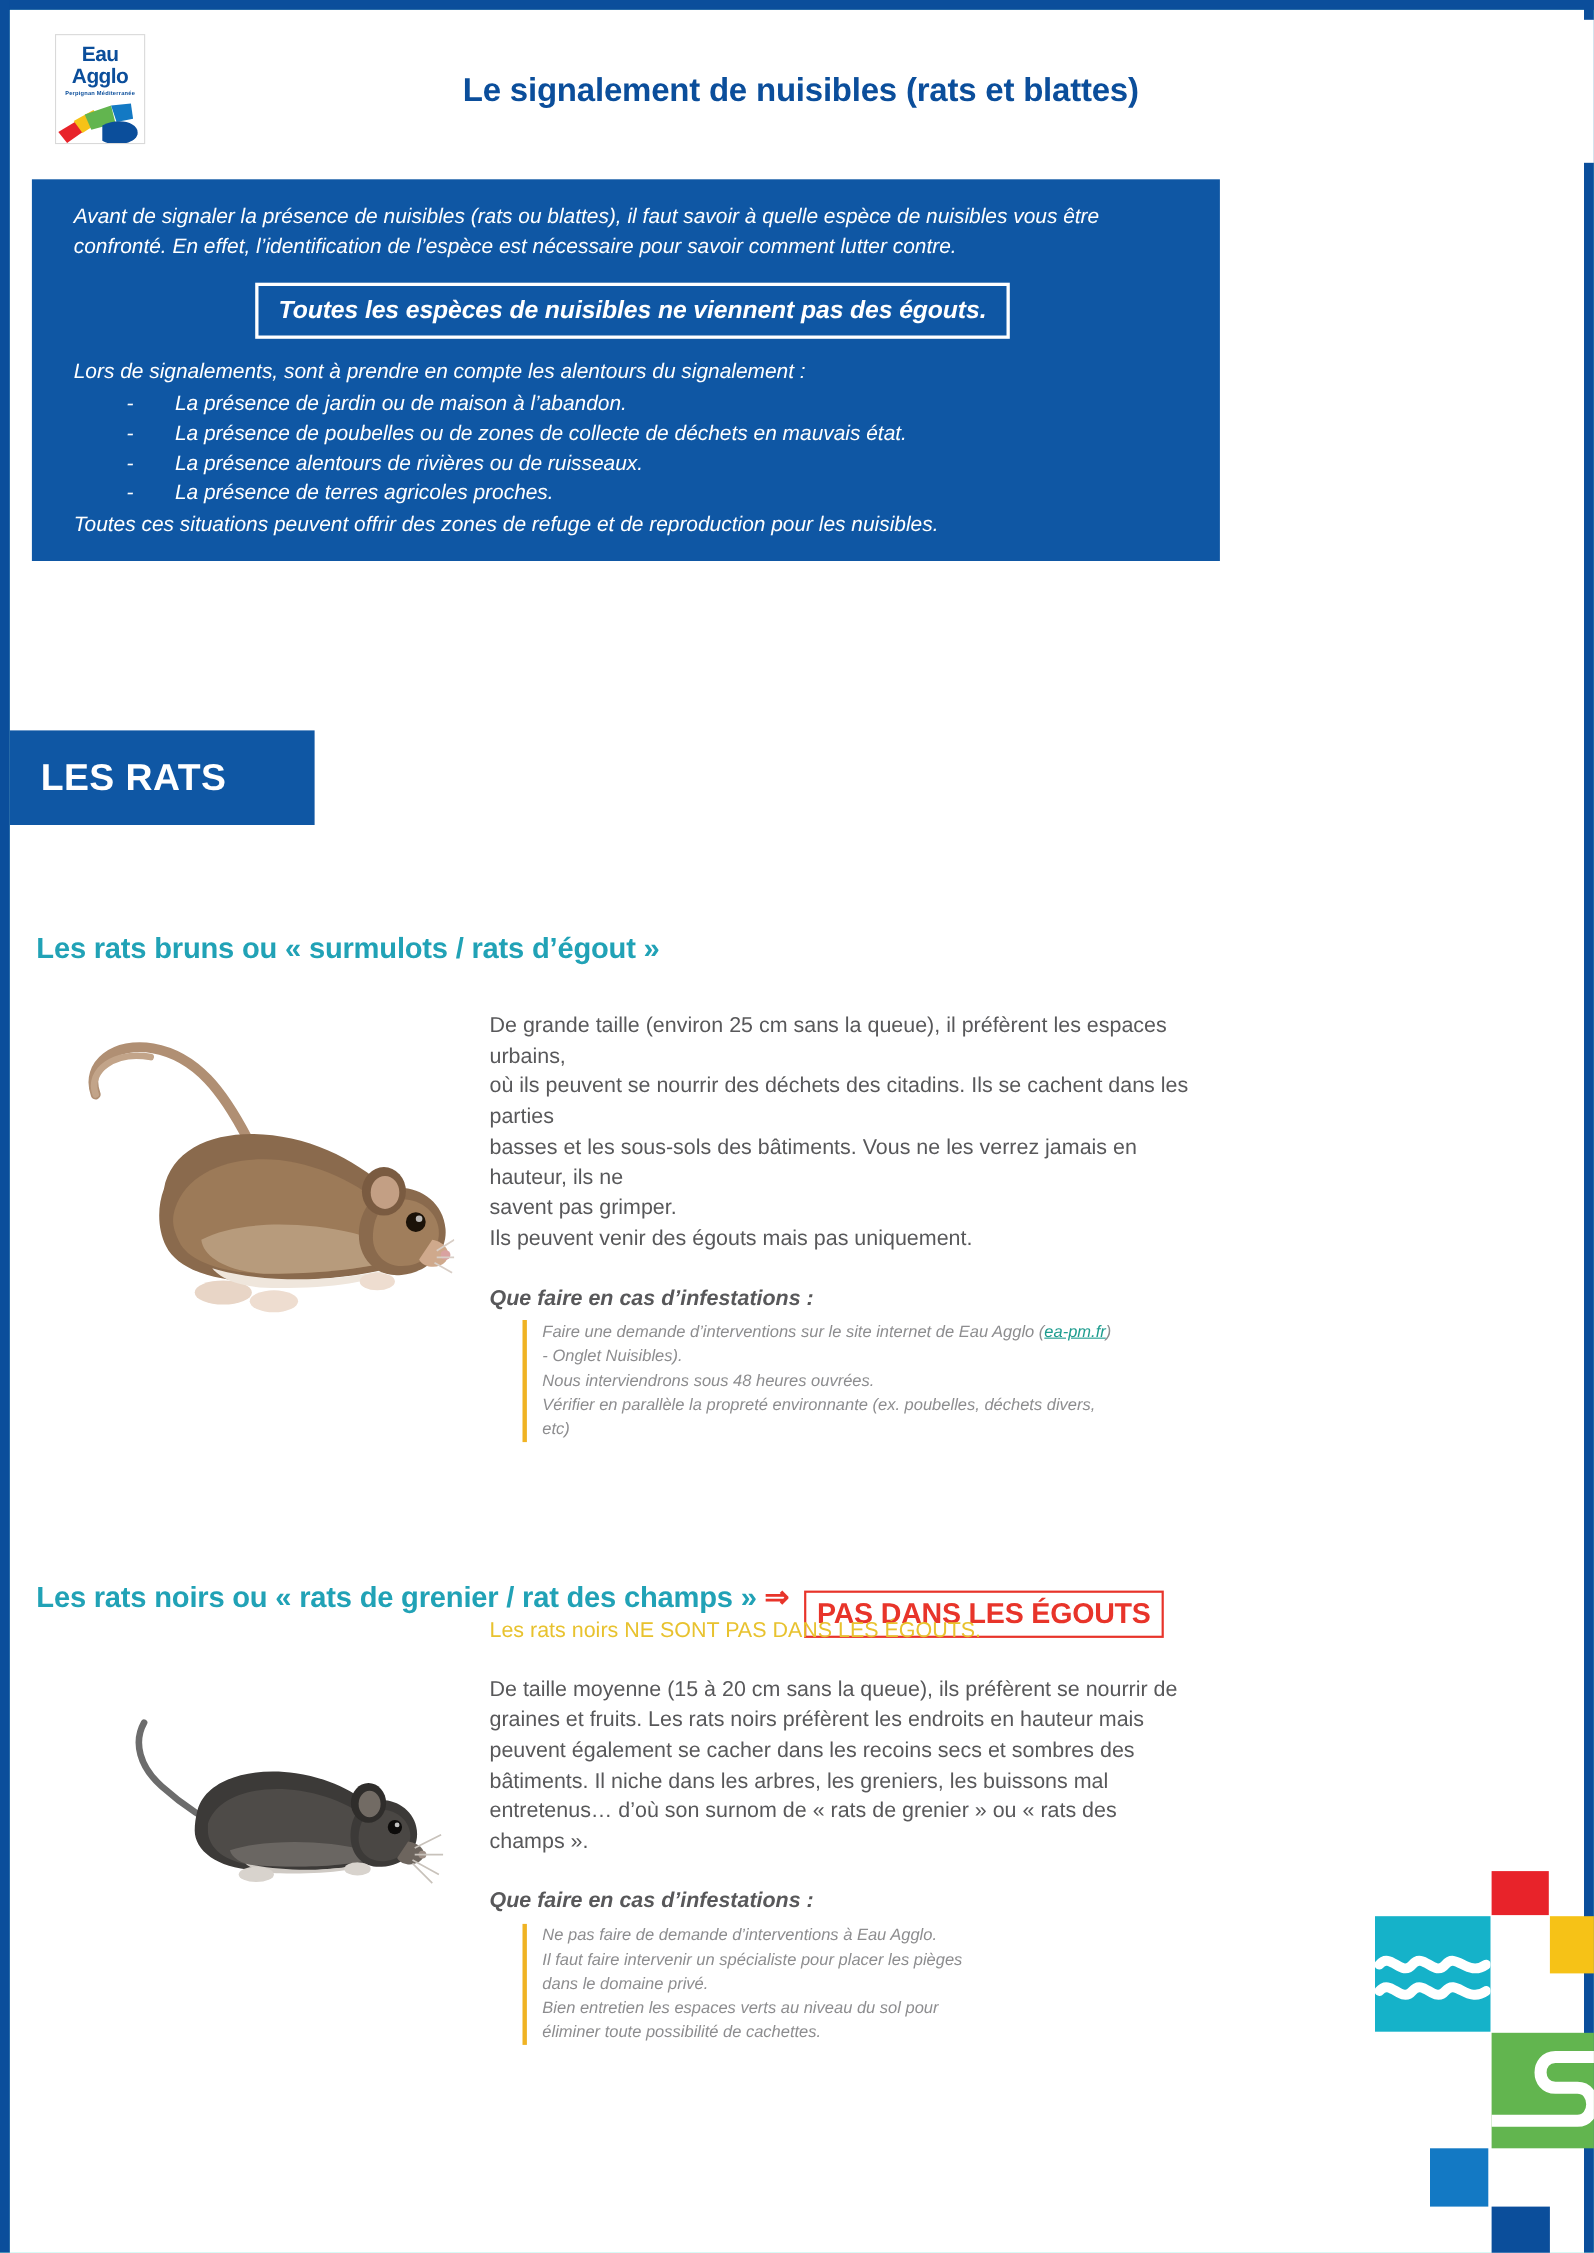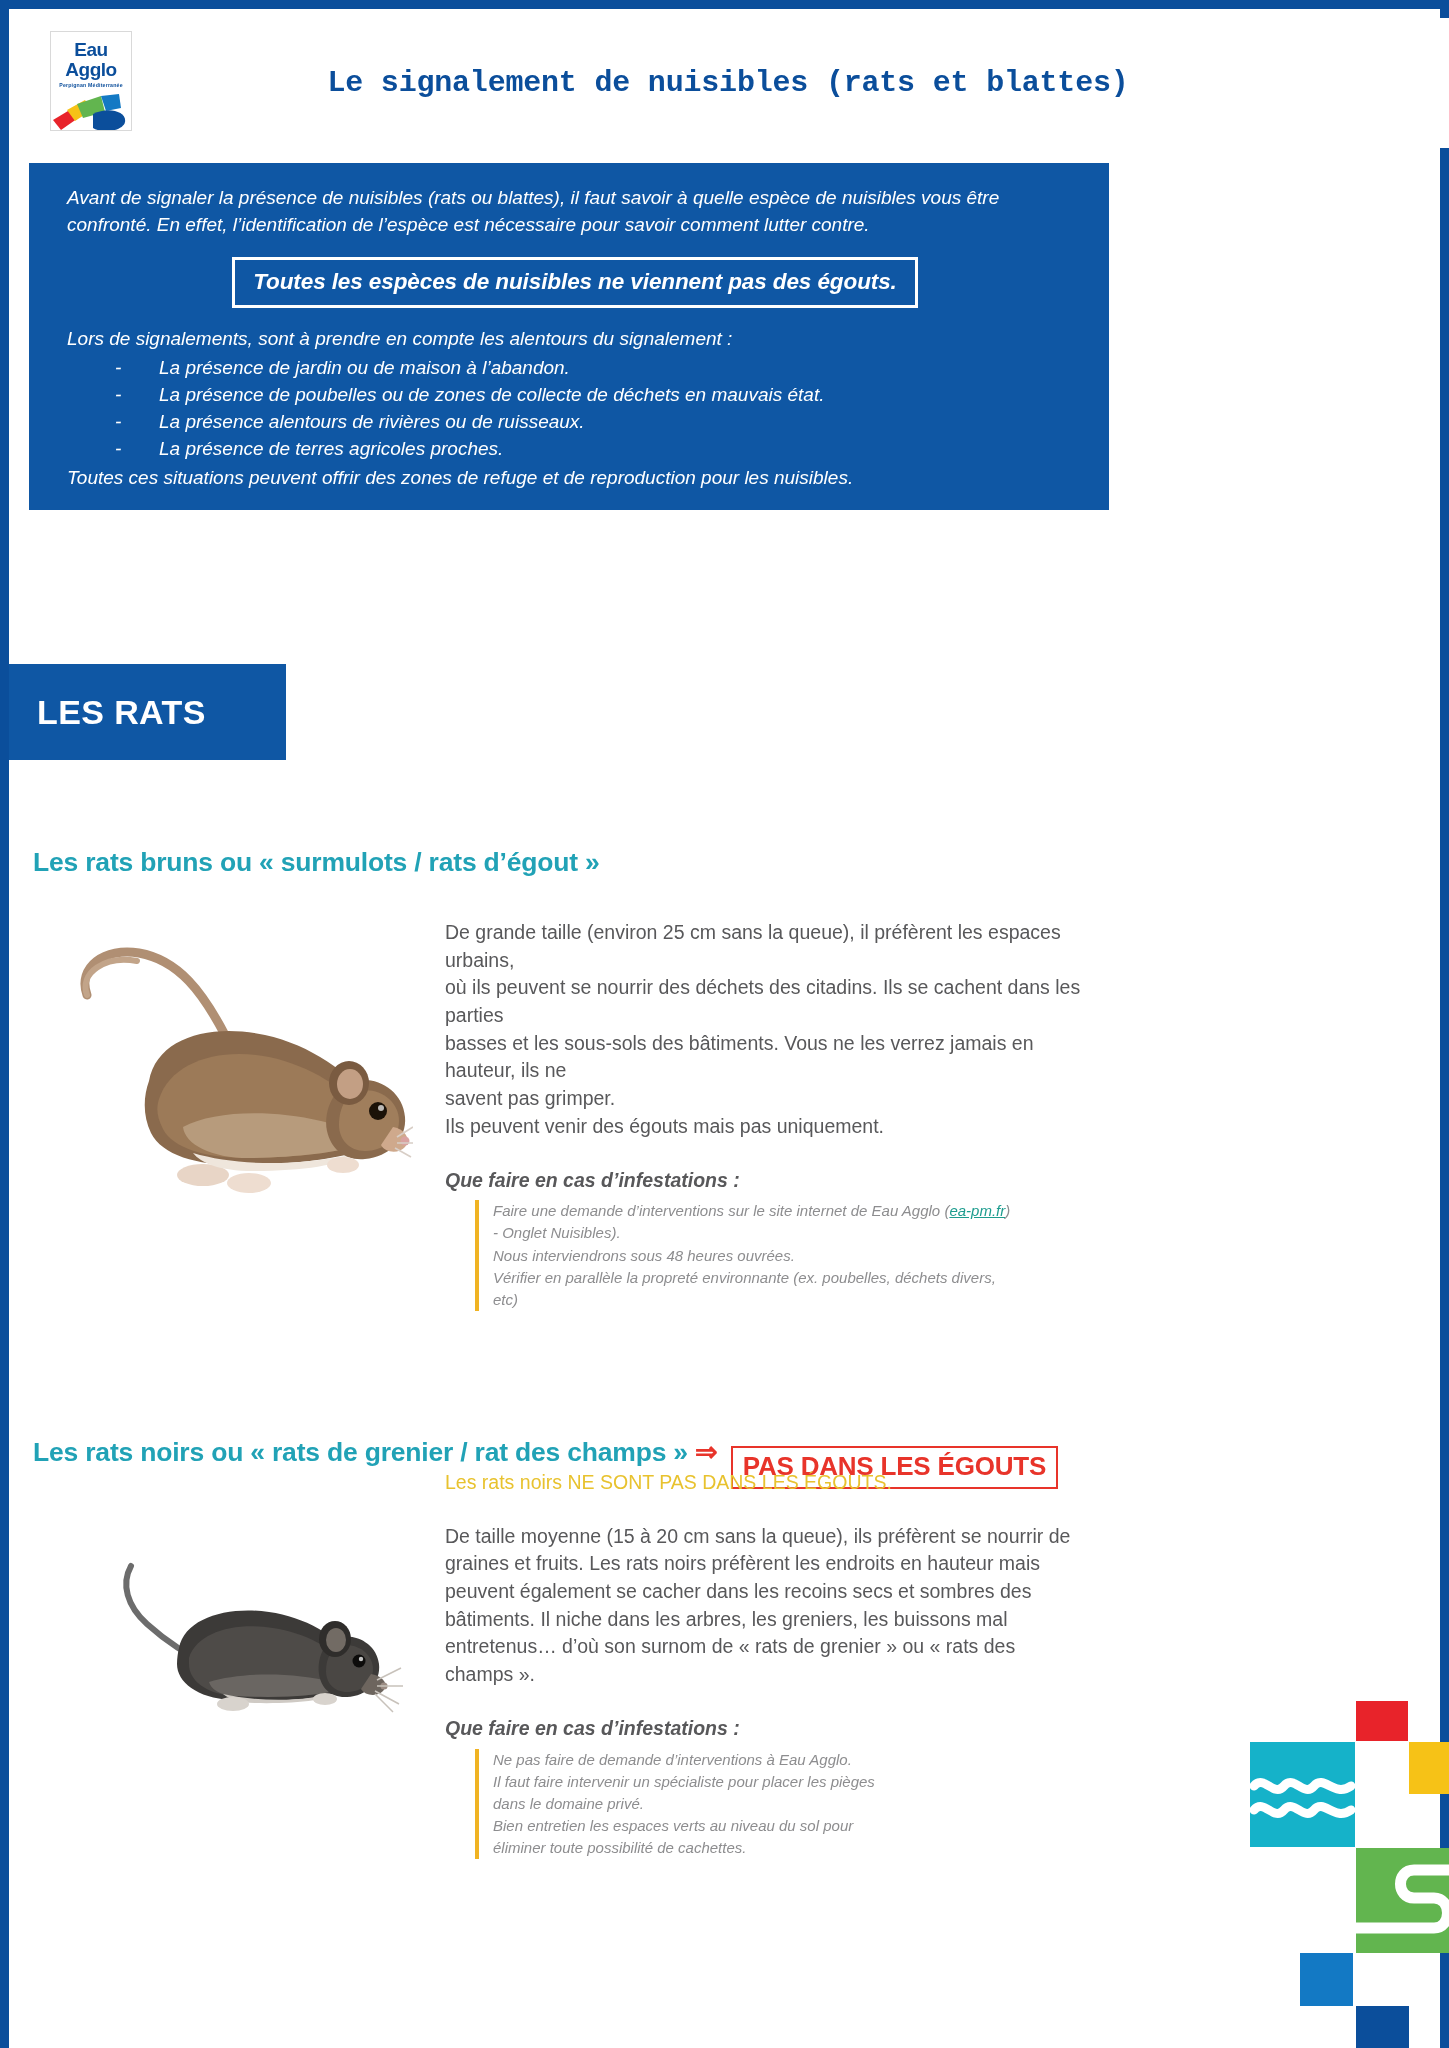--- a/index.html
+++ b/index.html
@@ -78,21 +78,20 @@
 
   .doc-title {
     position: absolute;
     left: 160px; top: 48px;
     width: 1100px;
     text-align: center;
     font-size: 30px;
     font-weight: bold;
     color: #0b4e9b;
     letter-spacing: -0.2px;
-    font-family: Liberation Mono, monospace;
   }
 
   
   .intro {
     position: absolute;
     left: 20px; top: 154px;
     width: 1080px;
     min-height: 300px;
     background: #0f57a4;
     color: #ffffff;
@@ -125,21 +124,21 @@
     position: absolute;
     left: 48px;
     top: 0;
   }
   .intro .closing { margin-top: 2px; }
 
   
   .section-banner {
     position: absolute;
     left: 0; top: 655px;
-    width: 277px; height: 96px;
+    width: 277px; height: 86px;
     background: #0f57a4;
     color: #ffffff;
     display: flex;
     align-items: center;
   }
   .section-banner span {
     padding-left: 28px;
     font-size: 34px;
     font-weight: bold;
     letter-spacing: 0.4px;

